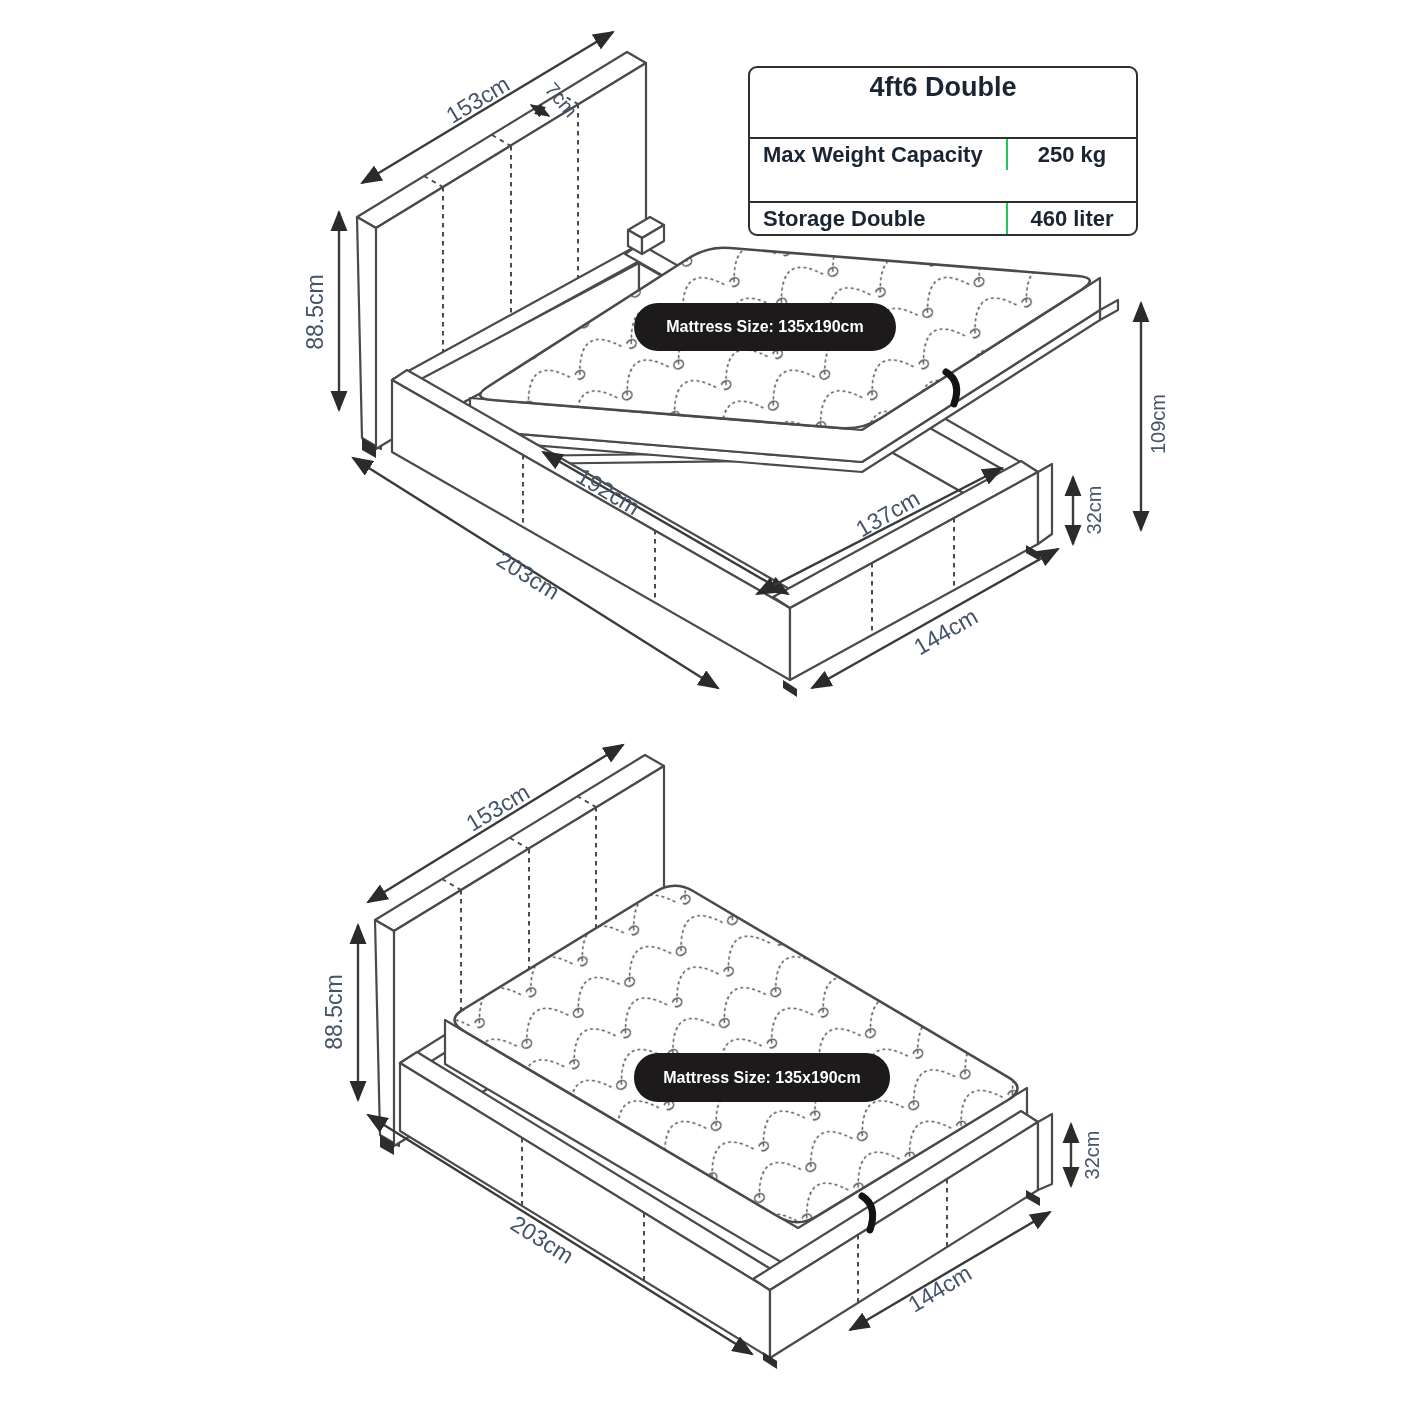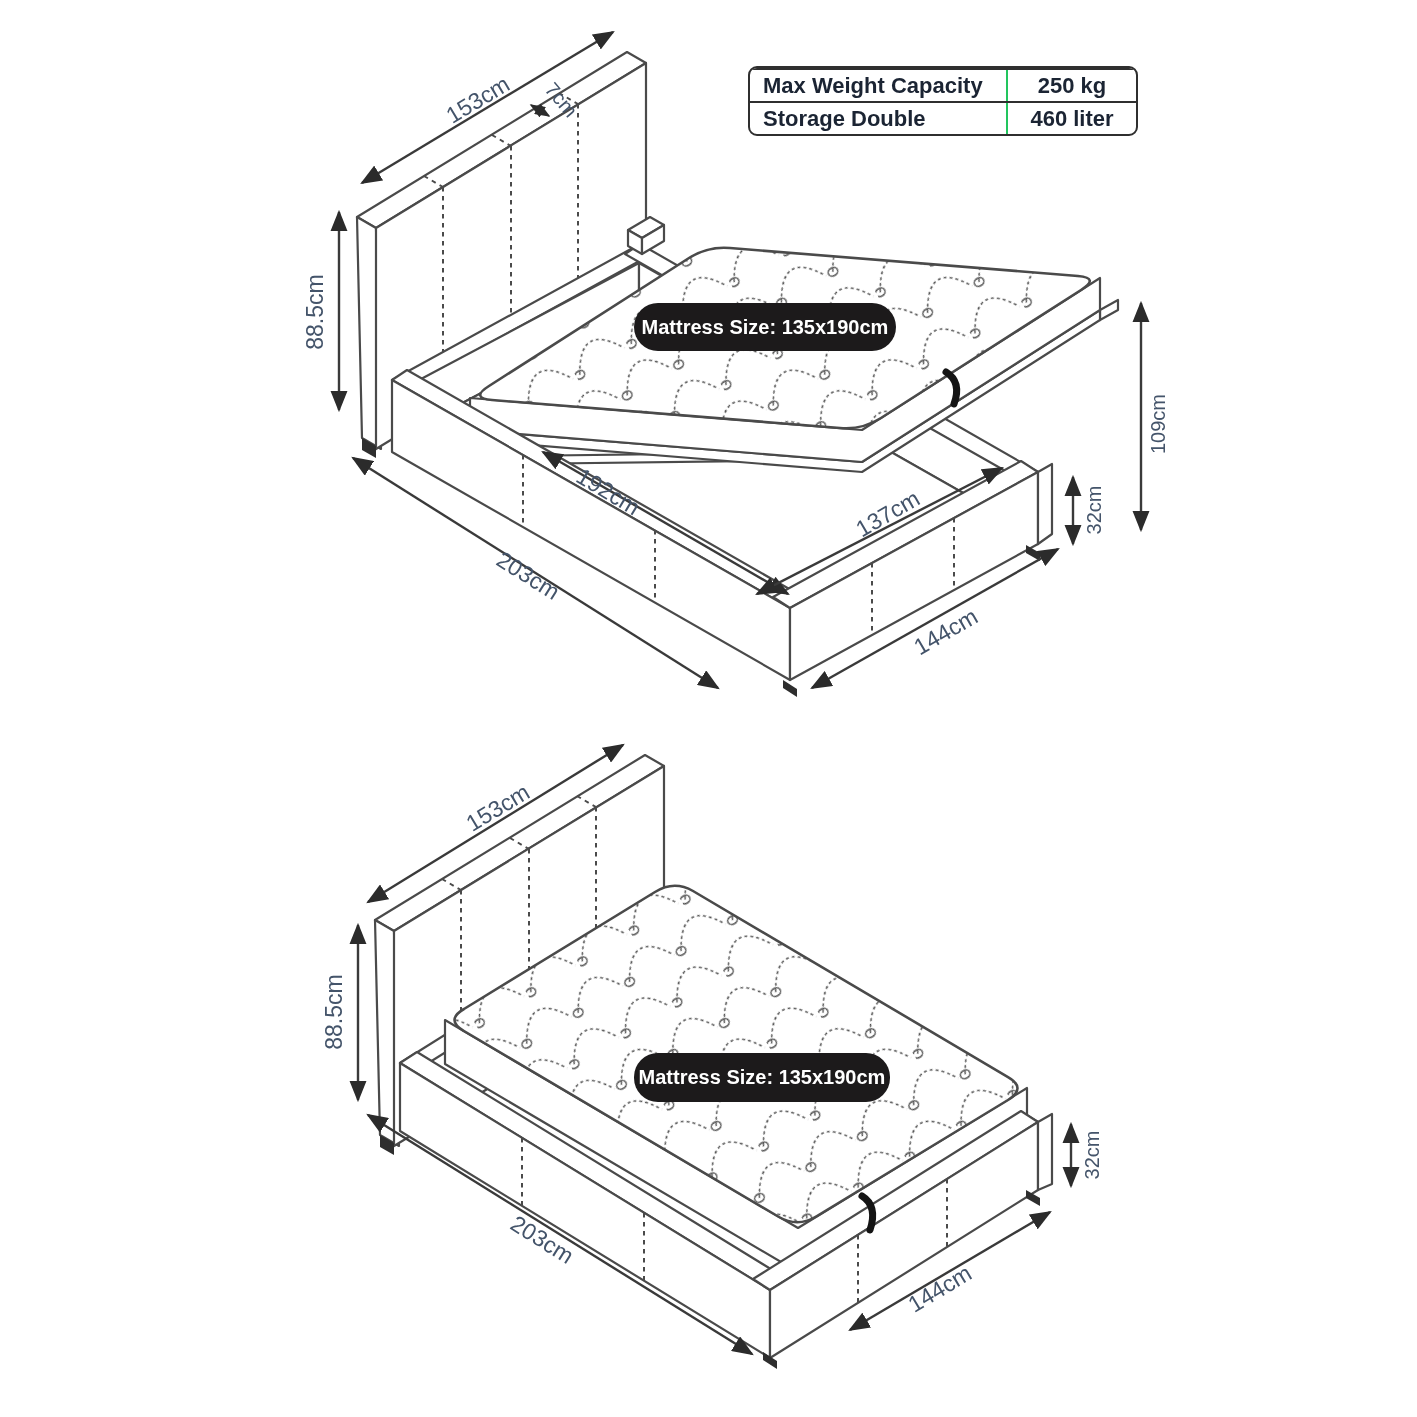--- a/index.html
+++ b/index.html
@@ -12,26 +12,26 @@
   .d{fill:none;stroke:#4a4a4a;stroke-width:2;stroke-dasharray:4.5 4.5;}
   .dark{fill:#2e2e2e;stroke:none;}
   .strap{fill:none;stroke:#141414;stroke-width:7;stroke-linecap:round;}
   .arr{fill:none;stroke:#3a3a3a;stroke-width:2.4;}
   .arrS{fill:none;stroke:#3a3a3a;stroke-width:1.7;}
   .dim-label{position:absolute;color:#44546a;font-size:23px;white-space:nowrap;
              transform:translate(-50%,-50%) rotate(var(--r,0deg));}
   .dim-sm{font-size:20px;}
   .pill{position:absolute;background:#1c1a1b;color:#fff;border-radius:24px;
         display:flex;align-items:center;justify-content:center;
-        font-weight:bold;font-size:20px;white-space:nowrap;}
+        font-weight:bold;font-size:16px;white-space:nowrap;}
   .spec{position:absolute;left:748px;top:66px;width:386px;border:2.5px solid #2f2f2f;
         border-radius:9px;overflow:hidden;background:#fff;color:#1b2433;}
   .spec .title{height:38px;display:flex;align-items:center;justify-content:center;
         font-size:27px;font-weight:bold;}
-  .spec .row{display:flex;border-top:2px solid #2f2f2f;height:31px;font-size:22px;font-weight:bold;}
+  .spec .row{display:flex;border-top:2px solid #2f2f2f;height:31px;font-size:22px;font-weight:bold;margin-top:31px;}
   .spec .row .lab{flex:1;display:flex;align-items:center;padding-left:13px;}
   .spec .row .val{width:128px;border-left:2px solid #22c55e;display:flex;align-items:center;
         justify-content:center;white-space:pre;}
 </style>
 </head>
 <body>
 
 <div class="stage">
 
 <svg class="art" width="1417" height="1417" viewBox="0 0 1417 1417">
@@ -189,20 +189,21 @@
 <div class="dim-label dim-sm" style="left:1092px;top:1155px;--r:-90deg">32cm</div>
 
 <div class="pill" style="left:634px;top:303px;width:262px;height:48px;">
   <span>Mattress Size: 135x190cm</span>
 </div>
 <div class="pill" style="left:634px;top:1053px;width:256px;height:49px;">
   <span>Mattress Size: 135x190cm</span>
 </div>
 
 <div class="spec">
+  <div class="title">4ft6 Double</div>
   <div class="row">
     <div class="lab">Max Weight Capacity</div>
     <div class="val">250 kg</div>
   </div>
   <div class="row">
     <div class="lab">Storage Double</div>
     <div class="val">460 liter</div>
   </div>
 </div>
 

